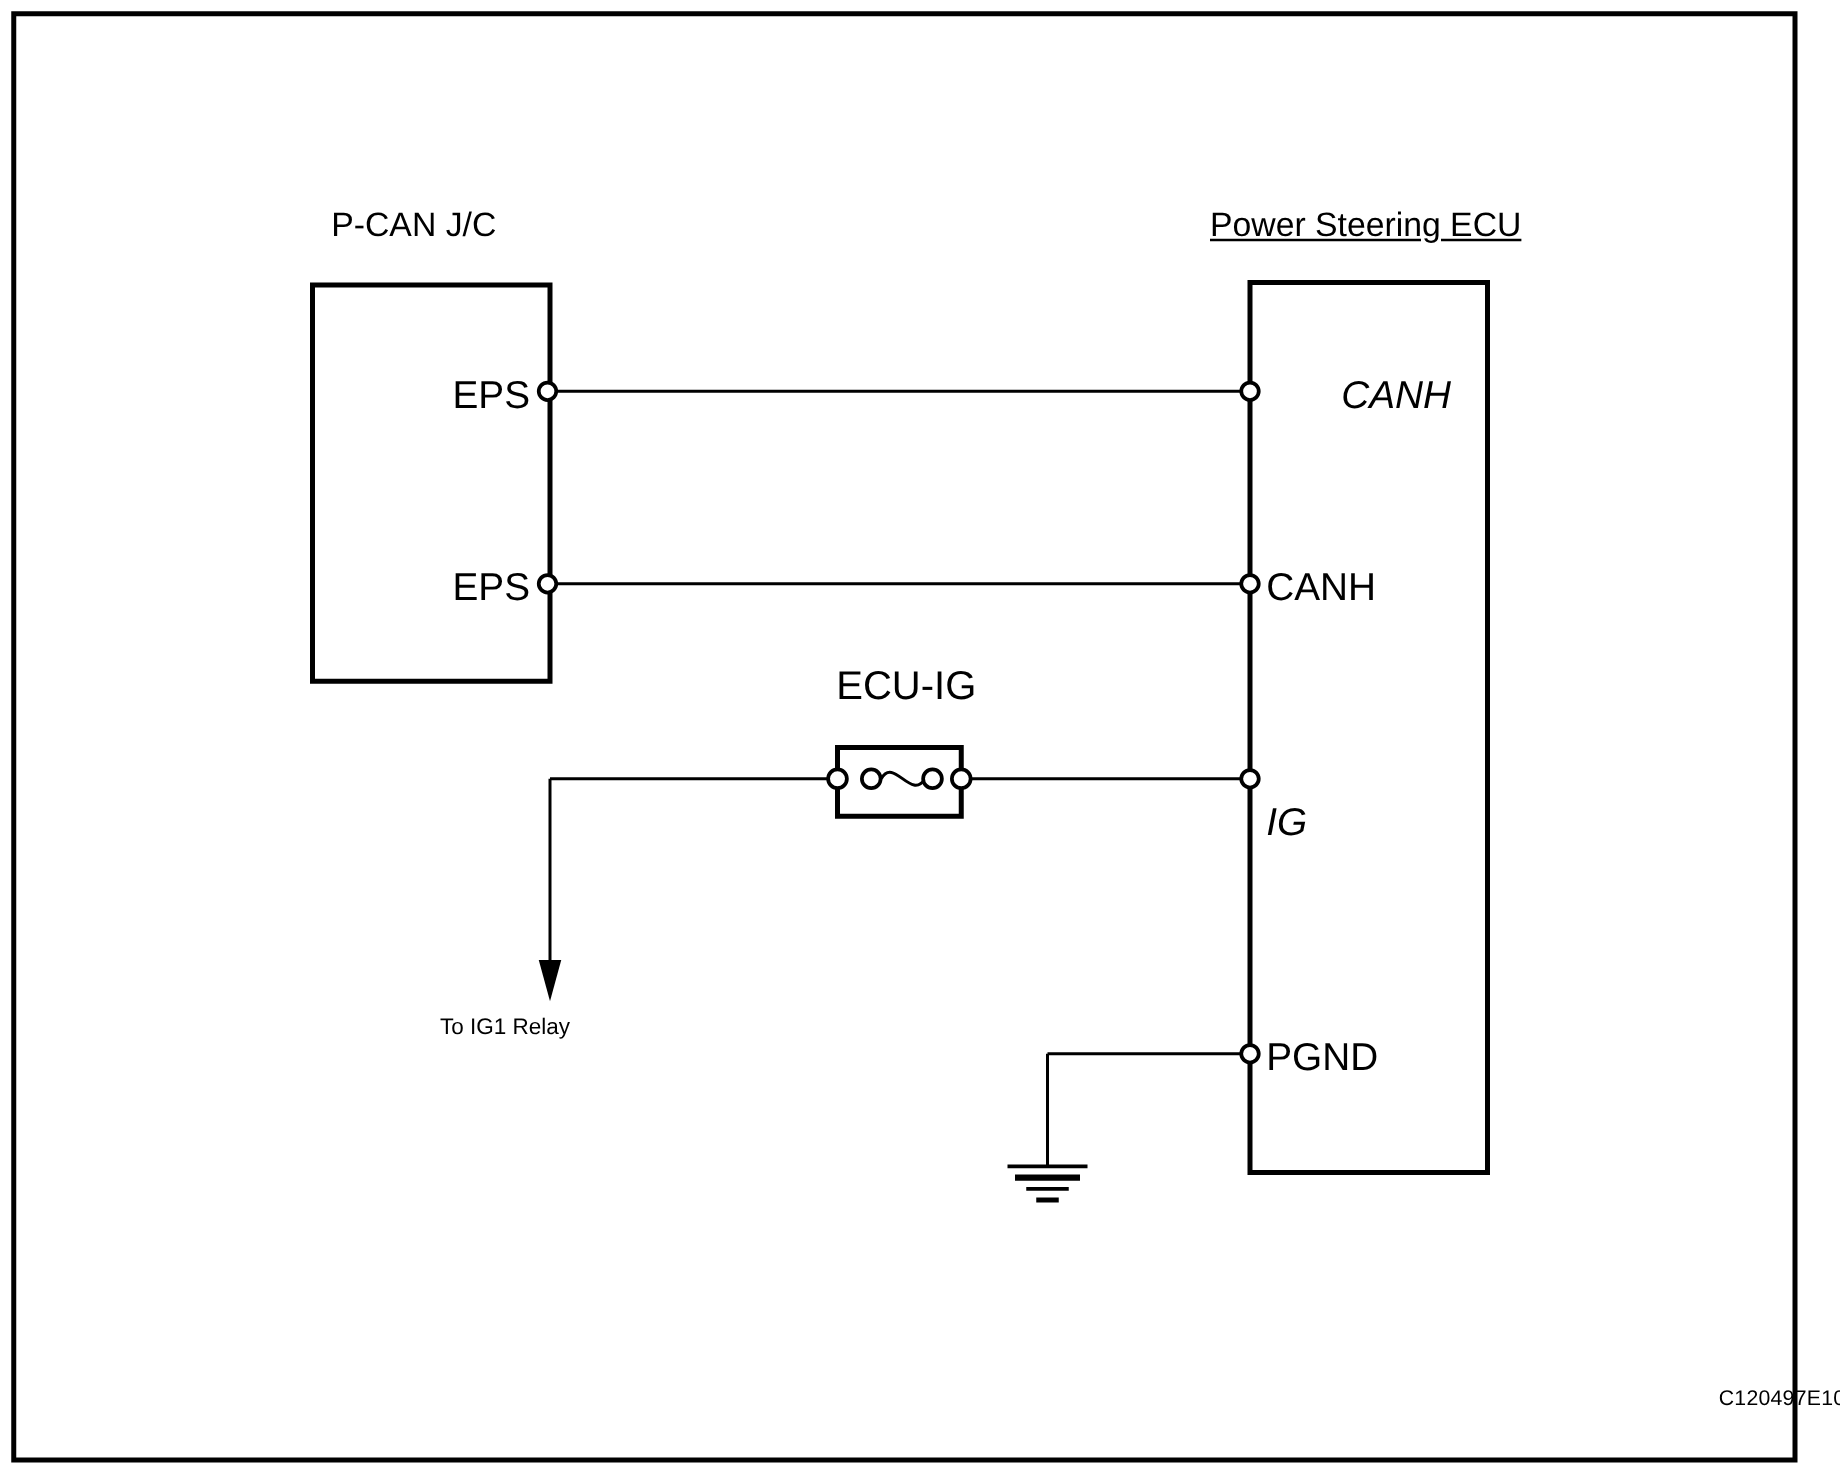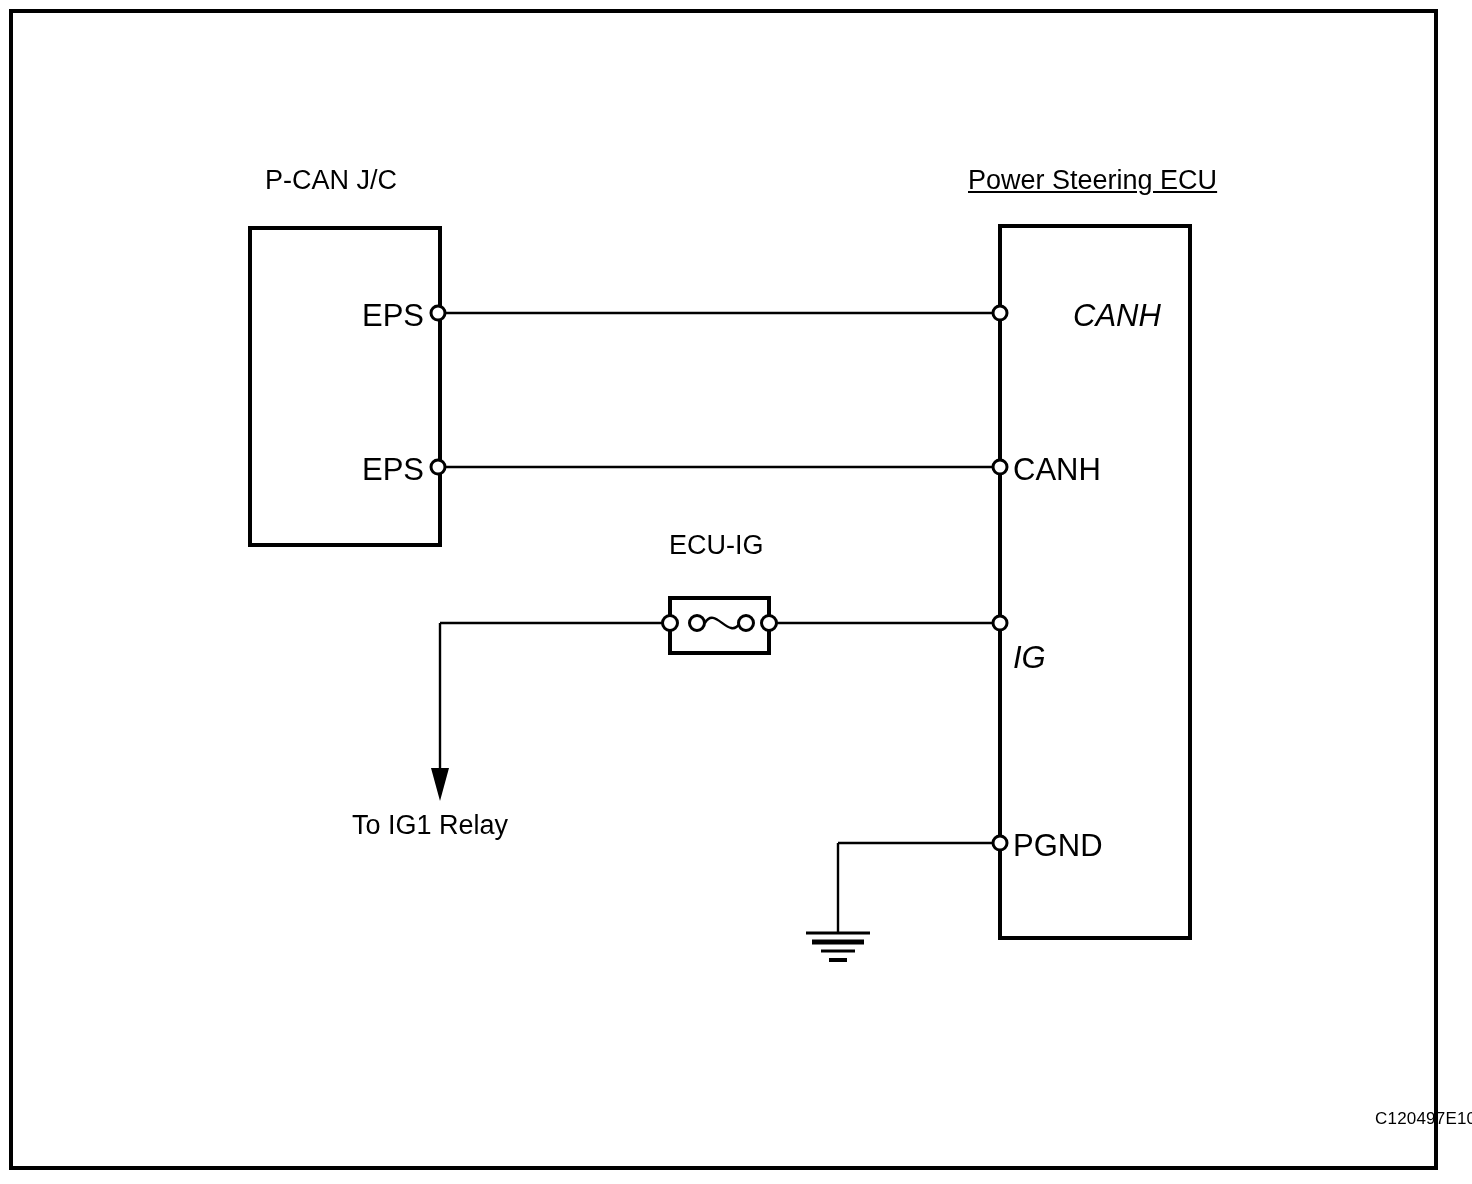--- a/index.html
+++ b/index.html
@@ -29,22 +29,22 @@
   }
   .lbl {
     position: absolute;
     font-family: "Liberation Sans", sans-serif;
     color: #000000;
     white-space: nowrap;
     line-height: 1;
   }
   .lbl-title   { font-size: 27px; }
   .lbl-pin     { font-size: 31px; }
-  .lbl-comp    { font-size: 27px; }
-  .lbl-note    { font-size: 27px; }
+  .lbl-comp    { font-size: 32px; }
+  .lbl-note    { font-size: 18px; }
   .lbl-refcode { font-size: 17px; letter-spacing: 0.2px; }
 </style>
 </head>
 <body>
 
 <div id="diagram-root">
 
   <svg id="wiring-svg" viewBox="0 0 1472 1184" xmlns="http://www.w3.org/2000/svg">
 
     <rect x="11" y="11" width="1425" height="1157" fill="none" stroke="#000000" stroke-width="4"></rect>

